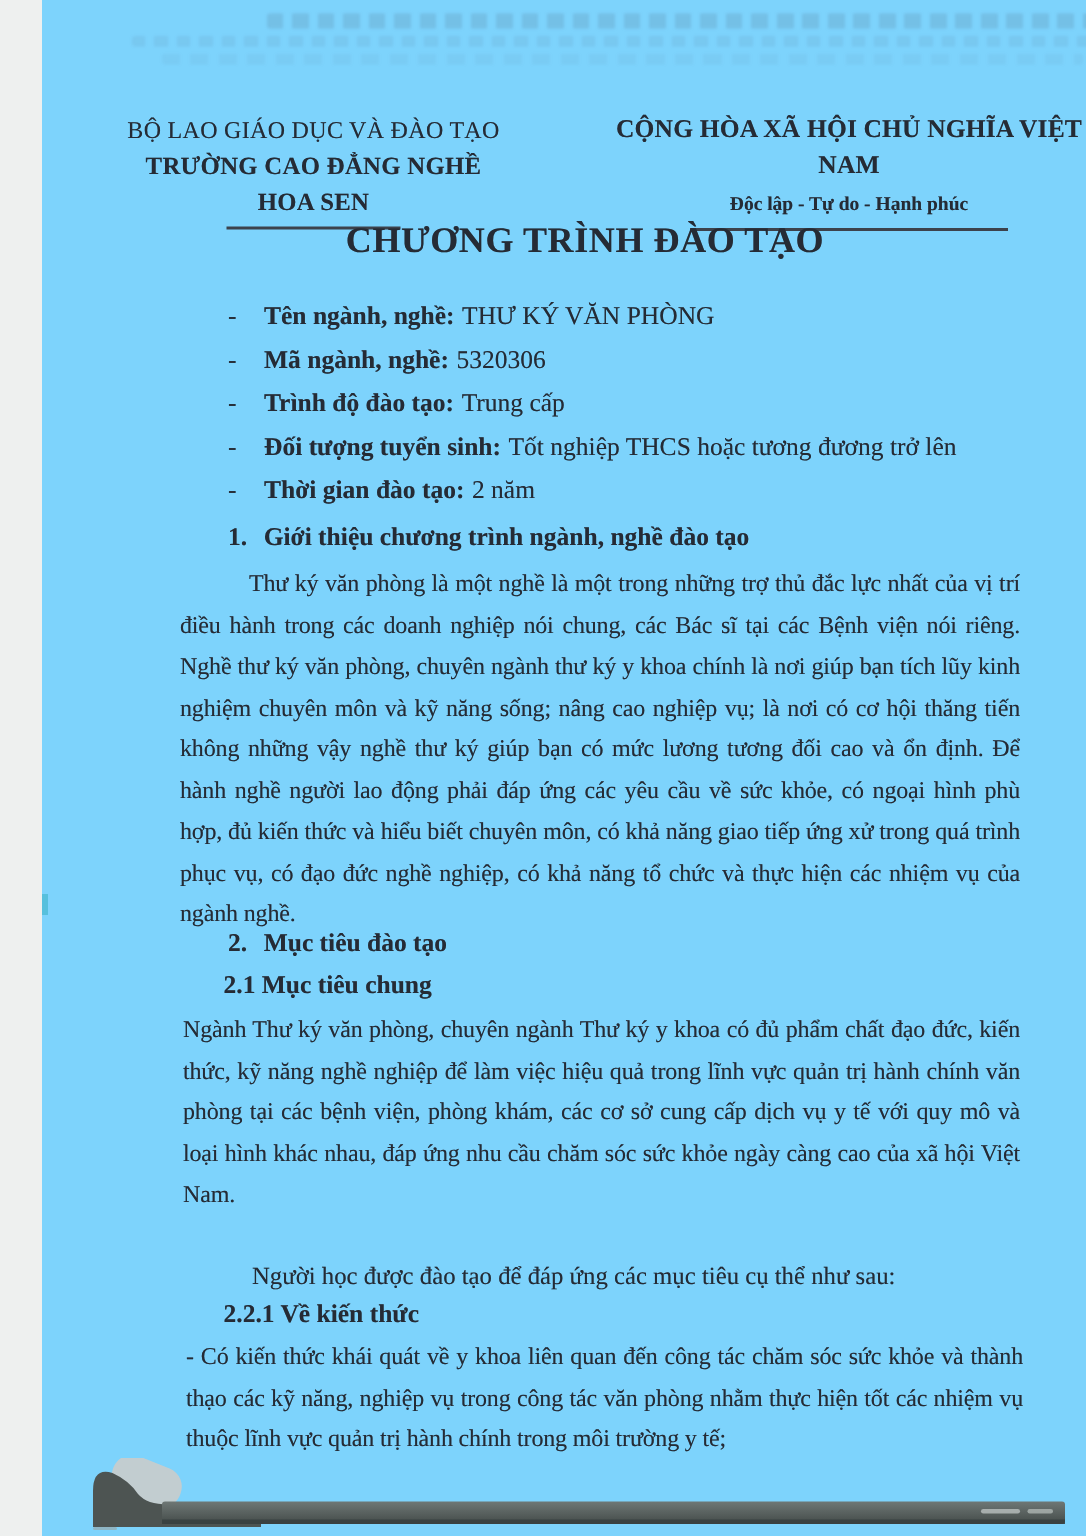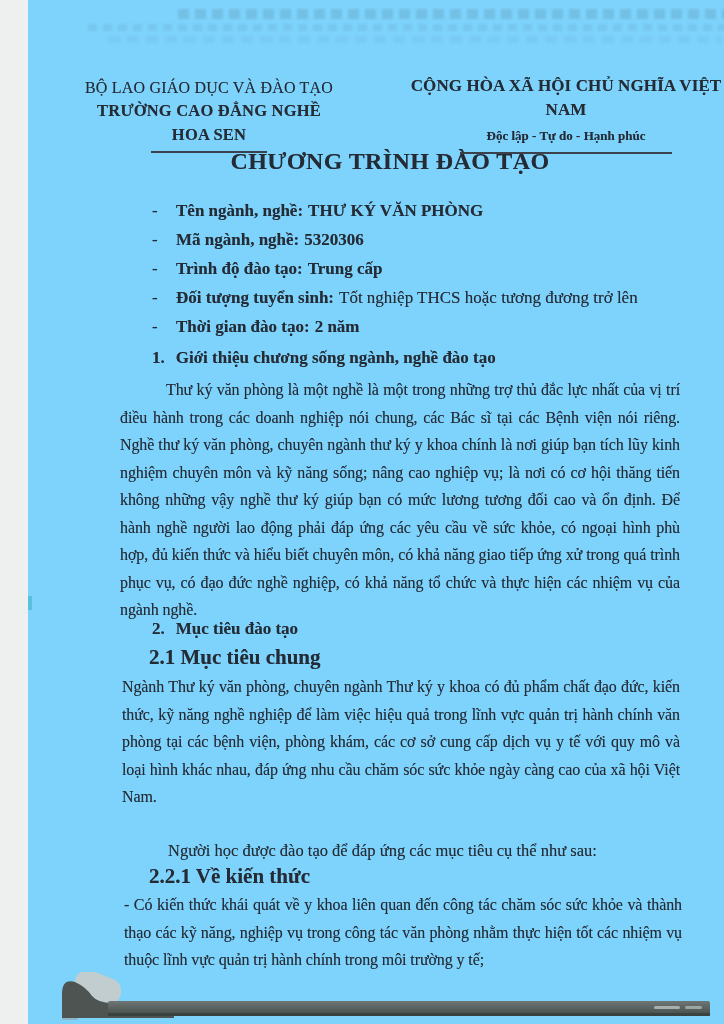--- a/index.html
+++ b/index.html
@@ -41,27 +41,27 @@
 
   .doc-title{left:0;top:148px;width:724px;text-align:center;
     font-size:24px;font-weight:700;letter-spacing:.4px;}
 
   
   .plist{left:124px;top:196px;width:534px;}
   .list-item{display:flex;height:29px;line-height:29px;font-size:17px;}
   .list-item .dash{width:24px;font-weight:400;}
   .li-label{font-weight:700;}
   .li-value{margin-left:5px;}
-  .li-value.bold{font-weight:700;}
+  .li-value.bold{font-weight:400;}
   .li-value.plain{font-weight:400;}
 
   
   .sec-heading{font-size:17px;font-weight:700;line-height:24px;display:flex;}
   .sec-heading .num{margin-right:11px;}
-  .subhead{font-size:21px;font-weight:700;line-height:24px;}
+  .subhead{font-size:17px;font-weight:700;line-height:24px;}
   .body-par{font-size:16px;line-height:27.5px;text-align:justify;letter-spacing:-.1px;}
   .indent{text-indent:46px;}
 
   .h-s1{left:124px;top:346px;width:540px;}
   .p-s1{left:92px;top:376px;width:560px;}
   .h-s2{left:124px;top:617px;width:540px;}
   .h-s21{left:121px;top:645px;width:540px;}
   .p-s21{left:94px;top:673px;width:558px;}
   .h-s22{left:121px;top:810px;width:540px;}
   .p-intro{left:94px;top:837px;width:558px;font-size:16.5px;line-height:27.5px;}
@@ -118,21 +118,21 @@
       <span><span class="li-label">Đối tượng tuyển sinh:</span><span class="li-value plain">Tốt nghiệp THCS hoặc tương đương trở lên</span></span>
     </div>
     <div class="list-item">
       <span class="dash">-</span>
       <span><span class="li-label">Thời gian đào tạo:</span><span class="li-value bold">2 năm</span></span>
     </div>
   </div>
 
   <div class="abs sec-heading h-s1 ink">
     <span class="num">1.</span>
-    <span>Giới thiệu chương sống ngành, nghề đào tạo</span>
+    <span>Giới thiệu chương trình ngành, nghề đào tạo</span>
   </div>
   <div class="abs body-par indent p-s1 ink">Thư ký văn phòng là một nghề là một trong những trợ thủ đắc lực nhất của vị trí điều hành trong các doanh nghiệp nói chung, các Bác sĩ tại các Bệnh viện nói riêng. Nghề thư ký văn phòng, chuyên ngành thư ký y khoa chính là nơi giúp bạn tích lũy kinh nghiệm chuyên môn và kỹ năng sống; nâng cao nghiệp vụ; là nơi có cơ hội thăng tiến không những vậy nghề thư ký giúp bạn có mức lương tương đối cao và ổn định. Để hành nghề người lao động phải đáp ứng các yêu cầu về sức khỏe, có ngoại hình phù hợp, đủ kiến thức và hiểu biết chuyên môn, có khả năng giao tiếp ứng xử trong quá trình phục vụ, có đạo đức nghề nghiệp, có khả năng tổ chức và thực hiện các nhiệm vụ của ngành nghề.</div>
 
   <div class="abs sec-heading h-s2 ink">
     <span class="num">2.</span>
     <span>Mục tiêu đào tạo</span>
   </div>
 
   <div class="abs subhead h-s21 ink">2.1 Mục tiêu chung</div>
   <div class="abs body-par p-s21 ink">Ngành Thư ký văn phòng, chuyên ngành Thư ký y khoa có đủ phẩm chất đạo đức, kiến thức, kỹ năng nghề nghiệp để làm việc hiệu quả trong lĩnh vực quản trị hành chính văn phòng tại các bệnh viện, phòng khám, các cơ sở cung cấp dịch vụ y tế với quy mô và loại hình khác nhau, đáp ứng nhu cầu chăm sóc sức khỏe ngày càng cao của xã hội Việt Nam.</div>

